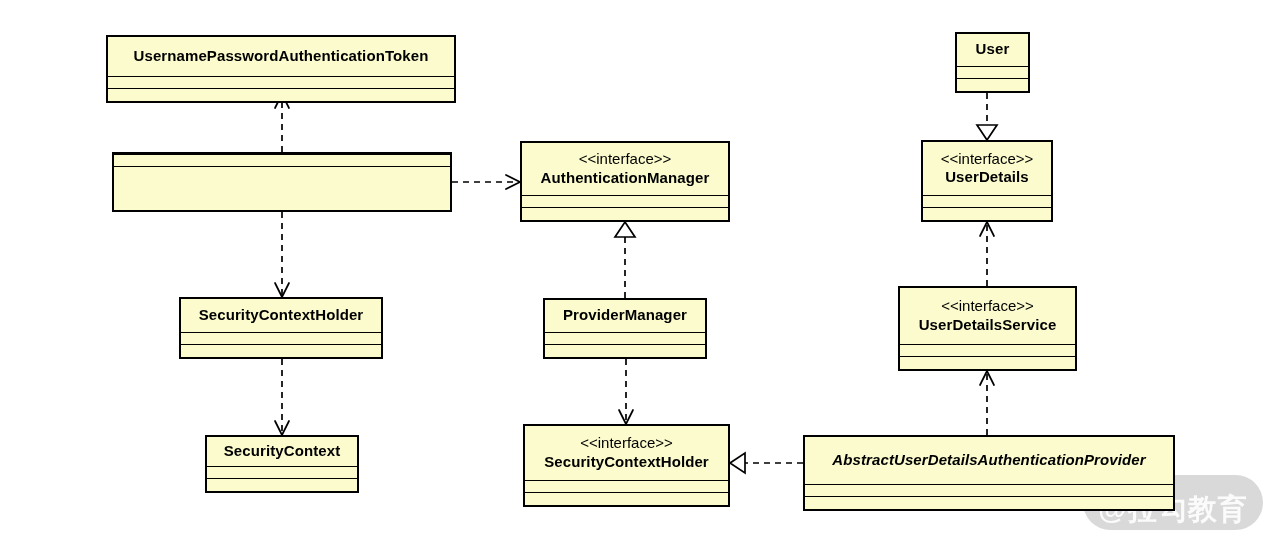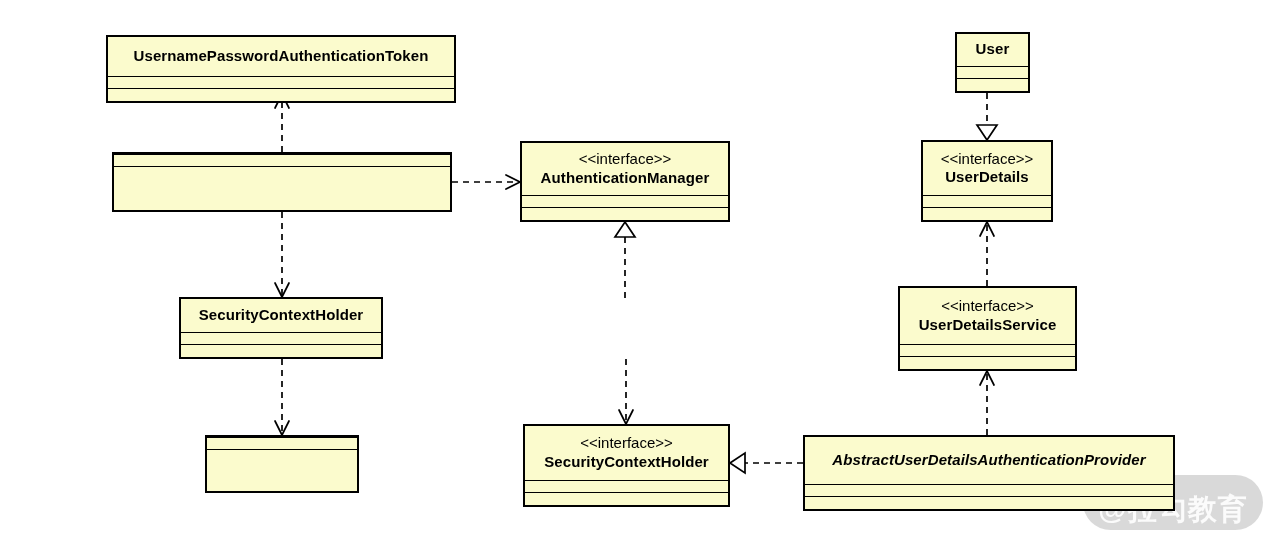--- a/index.html
+++ b/index.html
@@ -134,27 +134,37 @@
       <div class="uml-compartment second"></div>
     </div>
     <div class="uml-class" style="left: 179px; top: 297px; width: 204px; height: 62px; background: rgb(251, 251, 205);">
       <div class="uml-title">
         <div class="uml-name">SecurityContextHolder</div>
       </div>
       <div class="uml-compartment"></div>
       <div class="uml-compartment second"></div>
     </div>
     <div class="uml-class" style="left: 205px; top: 435px; width: 154px; height: 58px; background: rgb(251, 251, 205);">
+      <div class="uml-title">
+        <div class="uml-name">SecurityContext</div>
+      </div>
       <div class="uml-compartment"></div>
       <div class="uml-compartment second"></div>
     </div>
     <div class="uml-class" style="left: 520px; top: 141px; width: 210px; height: 81px; background: rgb(251, 251, 205);">
       <div class="uml-title">
         <div class="uml-stereotype">&lt;&lt;interface&gt;&gt;</div>
         <div class="uml-name">AuthenticationManager</div>
+      </div>
+      <div class="uml-compartment"></div>
+      <div class="uml-compartment second"></div>
+    </div>
+    <div class="uml-class" style="left: 543px; top: 298px; width: 164px; height: 61px; background: rgb(251, 251, 205);">
+      <div class="uml-title">
+        <div class="uml-name">ProviderManager</div>
       </div>
       <div class="uml-compartment"></div>
       <div class="uml-compartment second"></div>
     </div>
     <div class="uml-class" style="left: 523px; top: 424px; width: 207px; height: 83px; background: rgb(251, 251, 205);">
       <div class="uml-title">
         <div class="uml-stereotype">&lt;&lt;interface&gt;&gt;</div>
         <div class="uml-name">SecurityContextHolder</div>
       </div>
       <div class="uml-compartment"></div>

